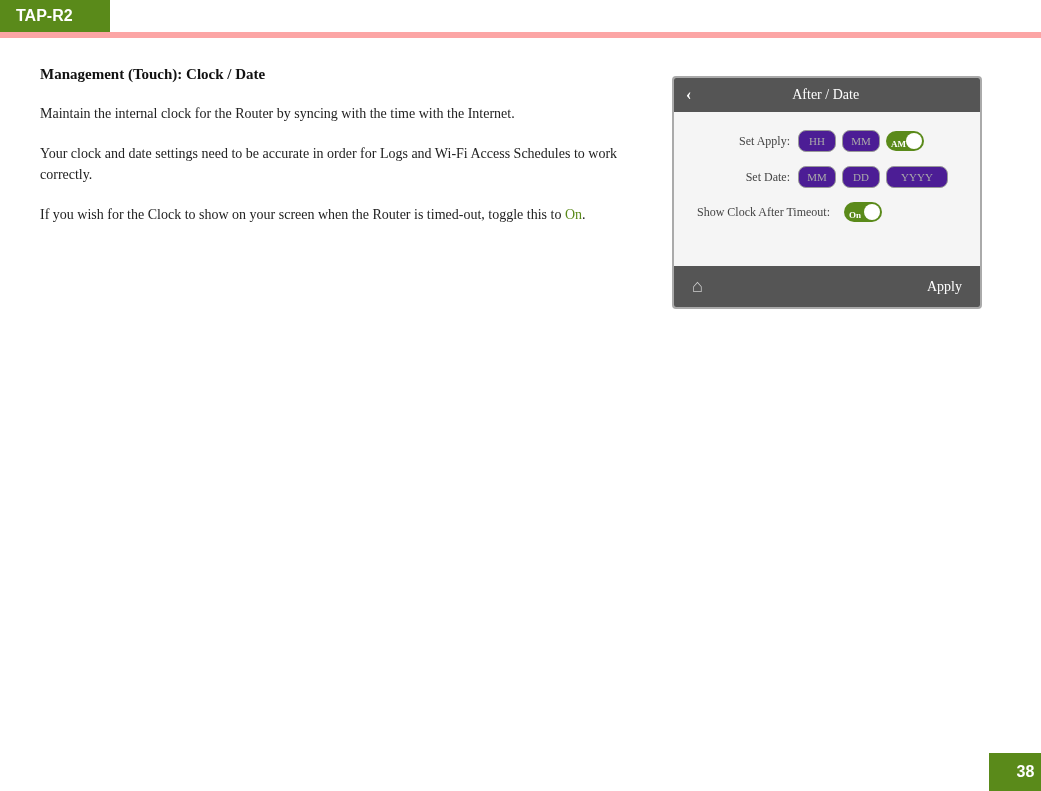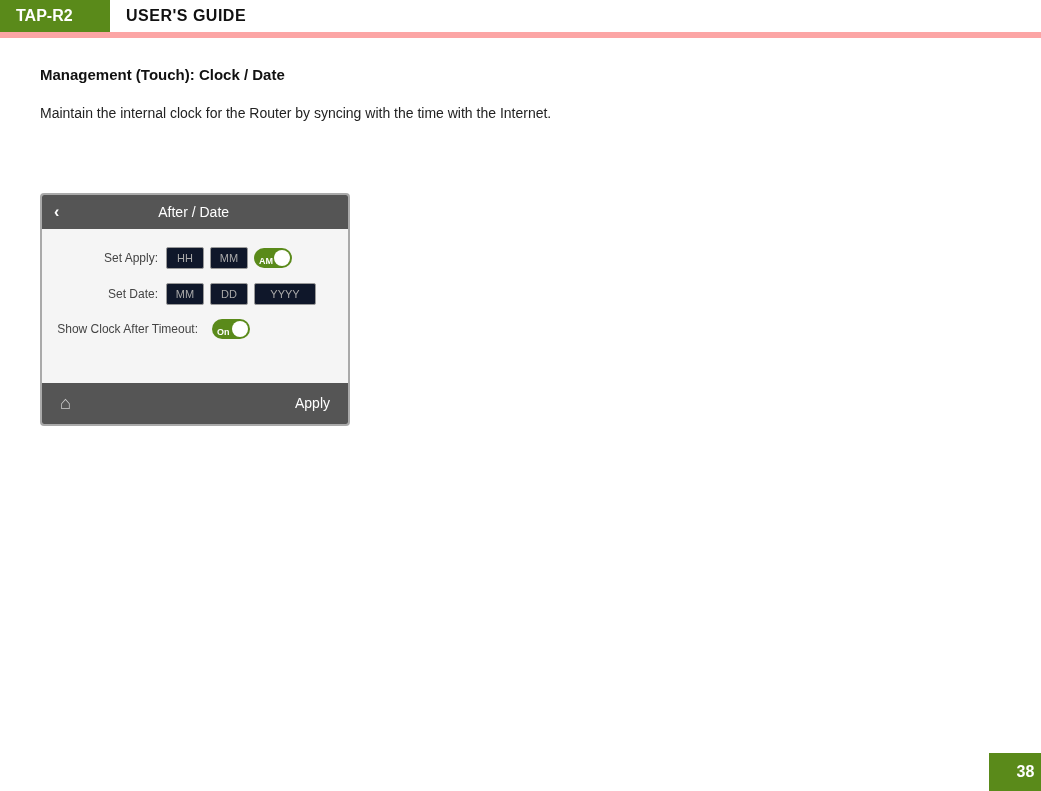--- a/index.html
+++ b/index.html
@@ -36,22 +36,23 @@
       display: flex;
       align-items: center;
       color: #111;
       letter-spacing: 0.5px;
     }
 
     
     .content {
       padding: 28px 40px 20px 40px;
       display: flex;
-      flex-direction: column;
-      gap: 40px;
+      flex-direction: row;
+      gap: 52px;
+      font-family: Liberation Serif, serif;
     }
 
     .text-section {
       flex: 1;
       max-width: 580px;
     }
 
     .page-heading {
       font-size: 15px;
       font-weight: bold;
@@ -132,27 +133,27 @@
     }
 
     .device-input-group {
       display: flex;
       gap: 6px;
       align-items: center;
     }
 
     .device-input {
       border: 1px solid #999;
-      background: #0f172a;
+      background: #4c1d95;
       padding: 4px 6px;
       font-size: 11px;
       width: 38px;
       text-align: center;
       color: #aaa;
-      border-radius: 2px;
+      border-radius: 8px;
     }
 
     .device-input.wide {
       width: 62px;
     }
 
     .toggle-switch {
       display: inline-flex;
       align-items: flex-end;
       background: #5a8a1a;
@@ -214,33 +215,38 @@
       align-items: center;
       justify-content: center;
       padding-left: 21px;
     }
   </style>
 </head>
 <body>
 
 <div class="header">
   <div class="header-brand">TAP-R2</div>
-  <div class="header-title">USER'S GUIDE</div>
 </div>
 
 <div class="content">
 
   <div class="text-section">
     <div class="page-heading">Management (Touch): Clock / Date</div>
 
     <div class="paragraph">
       <span>Maintain the internal clock for the Router by syncing with the time with the Internet.</span>
     </div>
 
-
+    <div class="paragraph">
+      <span>Your clock and date settings need to be accurate in order for Logs and Wi-Fi Access Schedules to work correctly.</span>
+    </div>
+
+    <div class="paragraph">
+      If you wish for the Clock to show on your screen when the Router is timed-out, toggle this to <span class="green-text">On</span>.
+    </div>
 
   </div>
 
   <div class="device-section">
     <div class="device-frame">
 
       <div class="device-header">
         <span class="back-arrow">‹</span>
         <span class="device-title">After / Date</span>
       </div>

